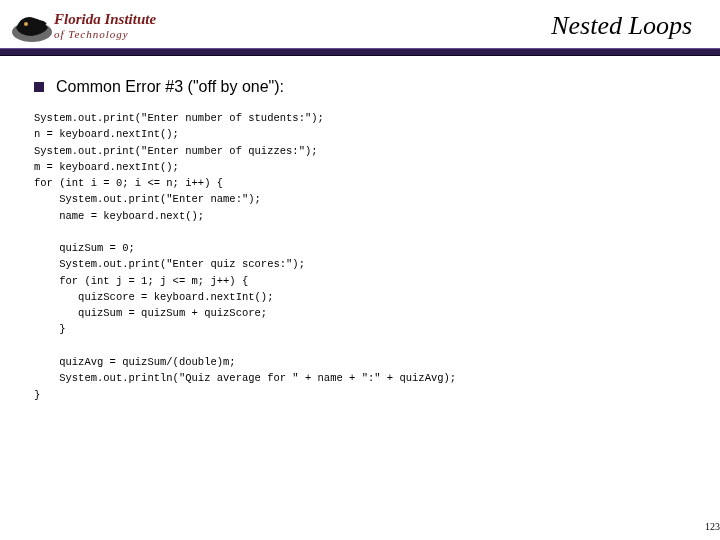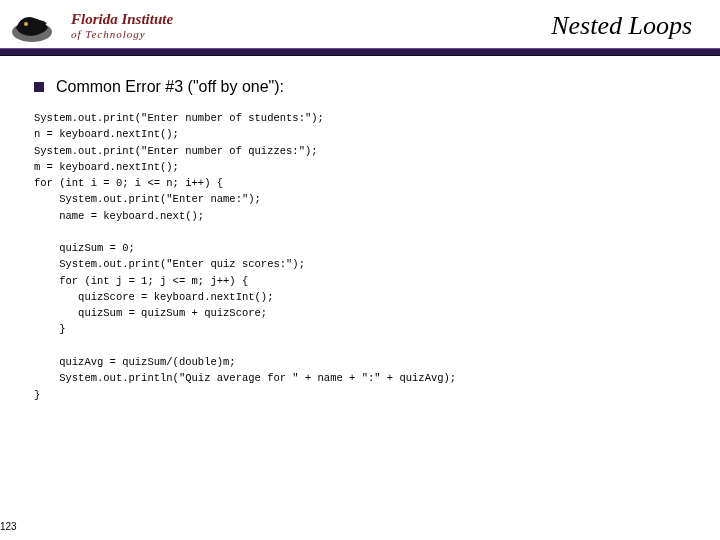--- a/index.html
+++ b/index.html
@@ -14,21 +14,21 @@
   }
   .header {
     display: flex;
     align-items: center;
     justify-content: space-between;
     padding: 8px 28px 4px 10px;
   }
   .logo-block {
     display: flex;
     align-items: center;
-    gap: 17px;
+    gap: 0;
   }
   .logo-svg {
     width: 44px;
     height: 36px;
   }
   .inst-text {
     display: flex;
     flex-direction: column;
     line-height: 1;
   }
@@ -83,23 +83,23 @@
     font-size: 10.5px;
     line-height: 1.55;
     white-space: pre;
     color: #000;
   }
   .page-num {
     position: absolute;
     bottom: 8px;
     left: 0;
     right: 0;
-    text-align: left;
+    text-align: right;
     font-size: 10px;
-    font-family: Liberation Sans, sans-serif;
+    font-family: Liberation Serif, serif;
     color: #000;
   }
 </style>
 </head>
 <body>
 
 <div class="header">
   <div class="logo-block">
     <svg class="logo-svg" viewBox="0 0 44 36">
       <ellipse cx="22" cy="24" rx="20" ry="10" fill="#6b6b6b"></ellipse>

